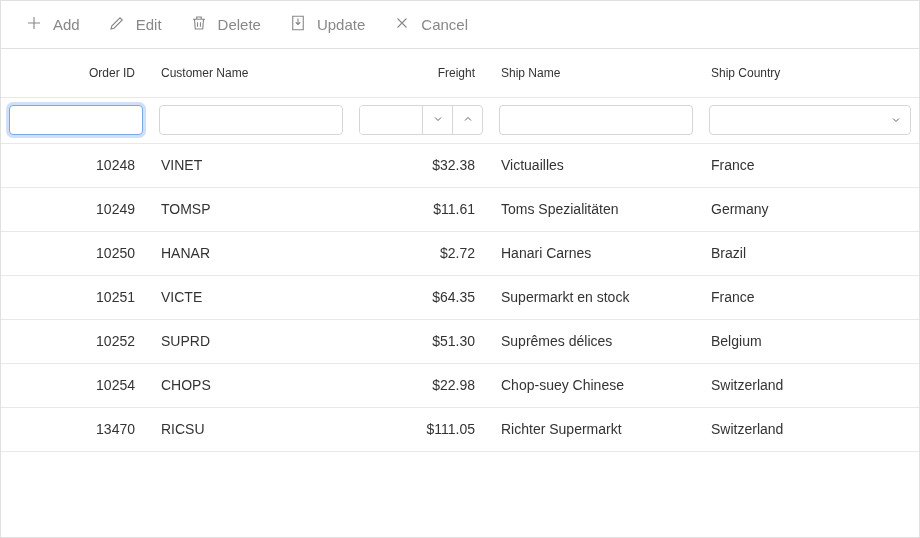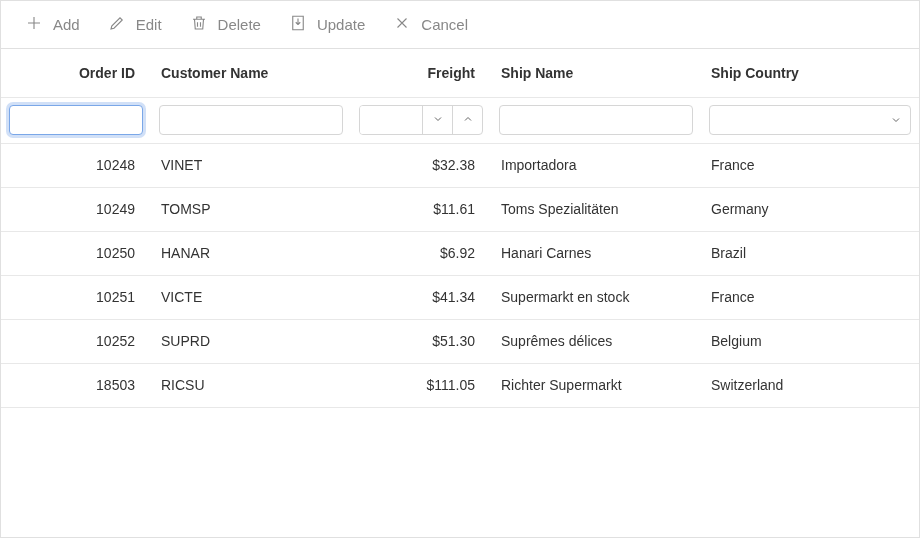--- a/index.html
+++ b/index.html
@@ -57,23 +57,23 @@
   th, td {
     text-align: left;
     padding: 0 10px;
     border-bottom: 1px solid #e8e8e8;
     height: 44px;
     white-space: nowrap;
     overflow: hidden;
     text-overflow: ellipsis;
   }
   thead th {
-    font-weight: 700;
+    font-weight: 400;
     color: #333;
-    font-size: 14px;
+    font-size: 12px;
     height: 48px;
   }
   .col-orderid { width: 150px; text-align: right; padding-right: 16px; }
   .col-customer { width: 200px; }
   .col-freight  { width: 140px; text-align: right; padding-right: 16px; }
   .col-shipname { width: 210px; }
   .col-shipcountry { width: auto; }
   .filter-row td { padding: 6px 8px; height: 46px; }
   .filter-input {
     width: 100%;
@@ -234,53 +234,60 @@
                 </span>
             </div>
           </td>
         </tr>
       </thead>
       <tbody id="grid-rows">
           <tr>
             <td class="col-orderid">10248</td>
             <td class="col-customer">VINET</td>
             <td class="col-freight">$32.38</td>
-            <td class="col-shipname">Importadora</td>
+            <td class="col-shipname">Victuailles</td>
             <td class="col-shipcountry">France</td>
           </tr>
           <tr>
             <td class="col-orderid">10249</td>
             <td class="col-customer">TOMSP</td>
             <td class="col-freight">$11.61</td>
             <td class="col-shipname">Toms Spezialitäten</td>
             <td class="col-shipcountry">Germany</td>
           </tr>
           <tr>
             <td class="col-orderid">10250</td>
             <td class="col-customer">HANAR</td>
-            <td class="col-freight">$6.92</td>
+            <td class="col-freight">$2.72</td>
             <td class="col-shipname">Hanari Carnes</td>
             <td class="col-shipcountry">Brazil</td>
           </tr>
           <tr>
             <td class="col-orderid">10251</td>
             <td class="col-customer">VICTE</td>
-            <td class="col-freight">$41.34</td>
+            <td class="col-freight">$64.35</td>
             <td class="col-shipname">Supermarkt en stock</td>
             <td class="col-shipcountry">France</td>
           </tr>
           <tr>
             <td class="col-orderid">10252</td>
             <td class="col-customer">SUPRD</td>
             <td class="col-freight">$51.30</td>
             <td class="col-shipname">Suprêmes délices</td>
             <td class="col-shipcountry">Belgium</td>
           </tr>
           <tr>
-            <td class="col-orderid">18503</td>
+            <td class="col-orderid">10254</td>
+            <td class="col-customer">CHOPS</td>
+            <td class="col-freight">$22.98</td>
+            <td class="col-shipname">Chop-suey Chinese</td>
+            <td class="col-shipcountry">Switzerland</td>
+          </tr>
+          <tr>
+            <td class="col-orderid">13470</td>
             <td class="col-customer">RICSU</td>
             <td class="col-freight">$111.05</td>
             <td class="col-shipname">Richter Supermarkt</td>
             <td class="col-shipcountry">Switzerland</td>
           </tr>
         </tbody>
     </table>
   </div>
 
 </div>

